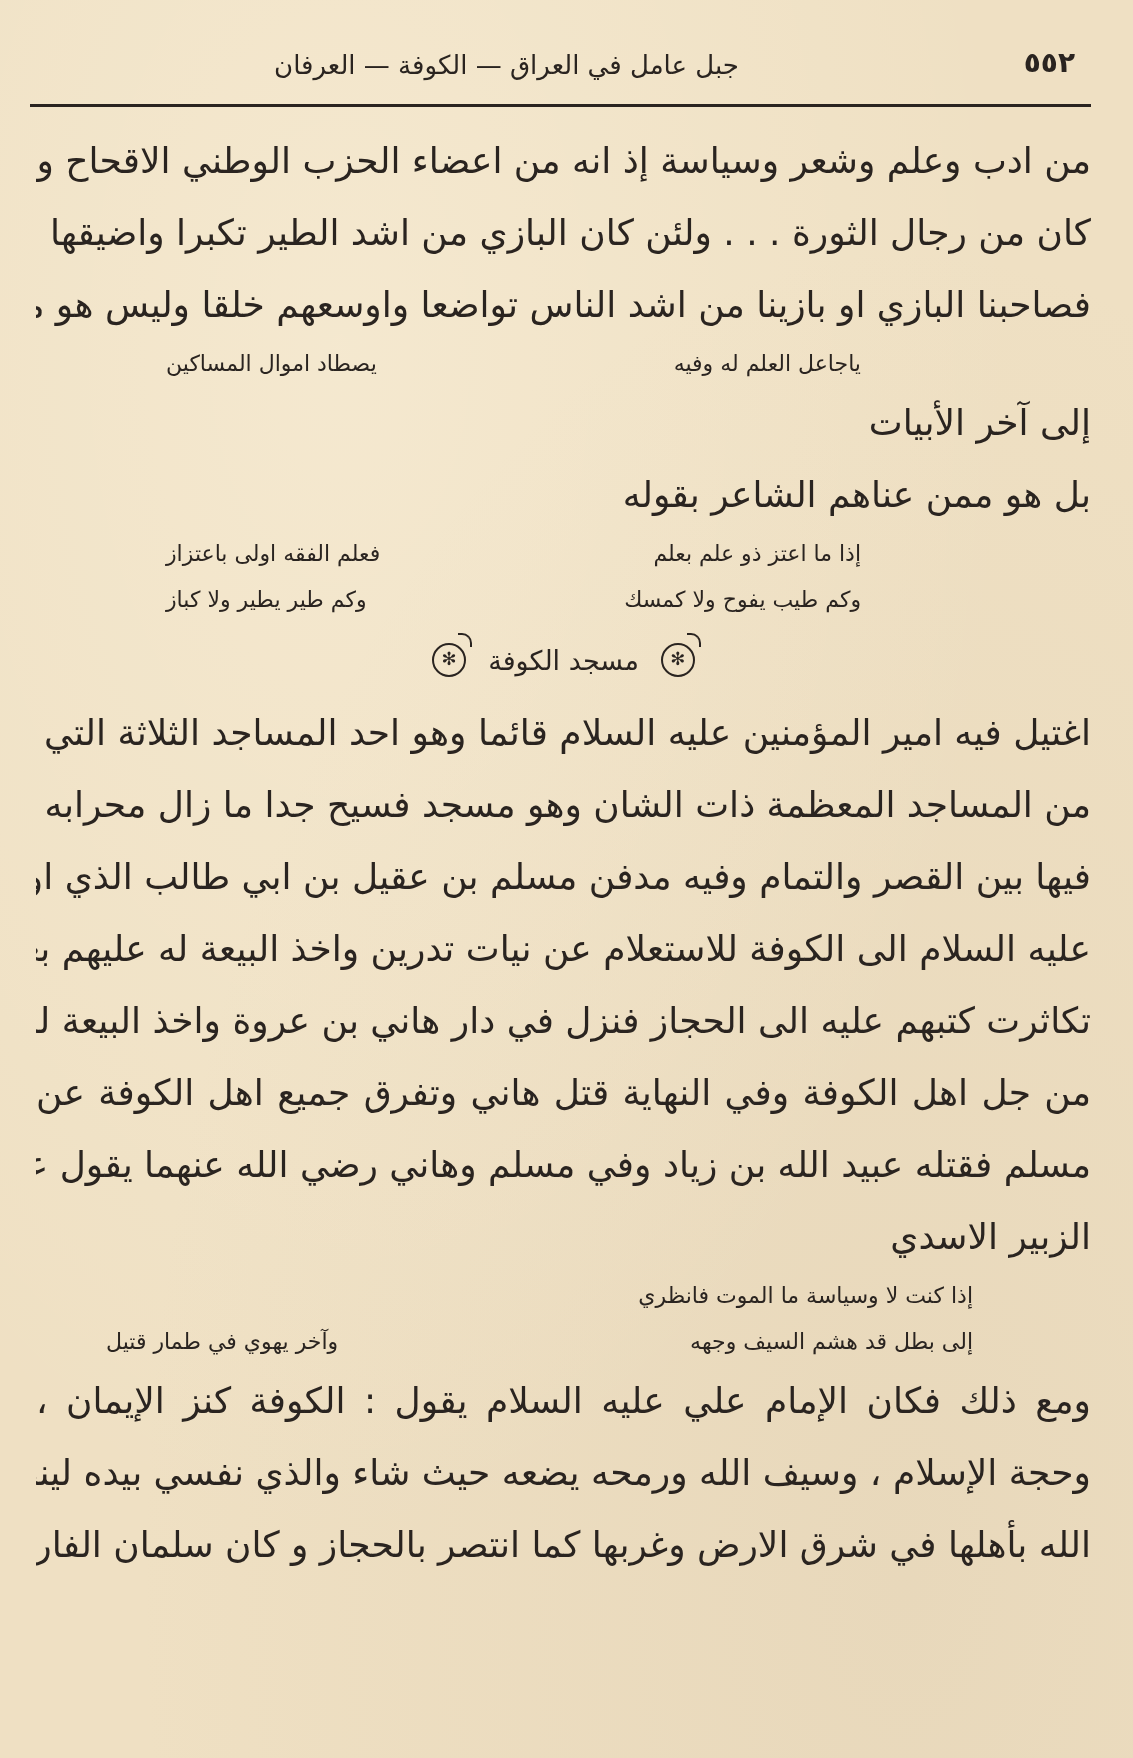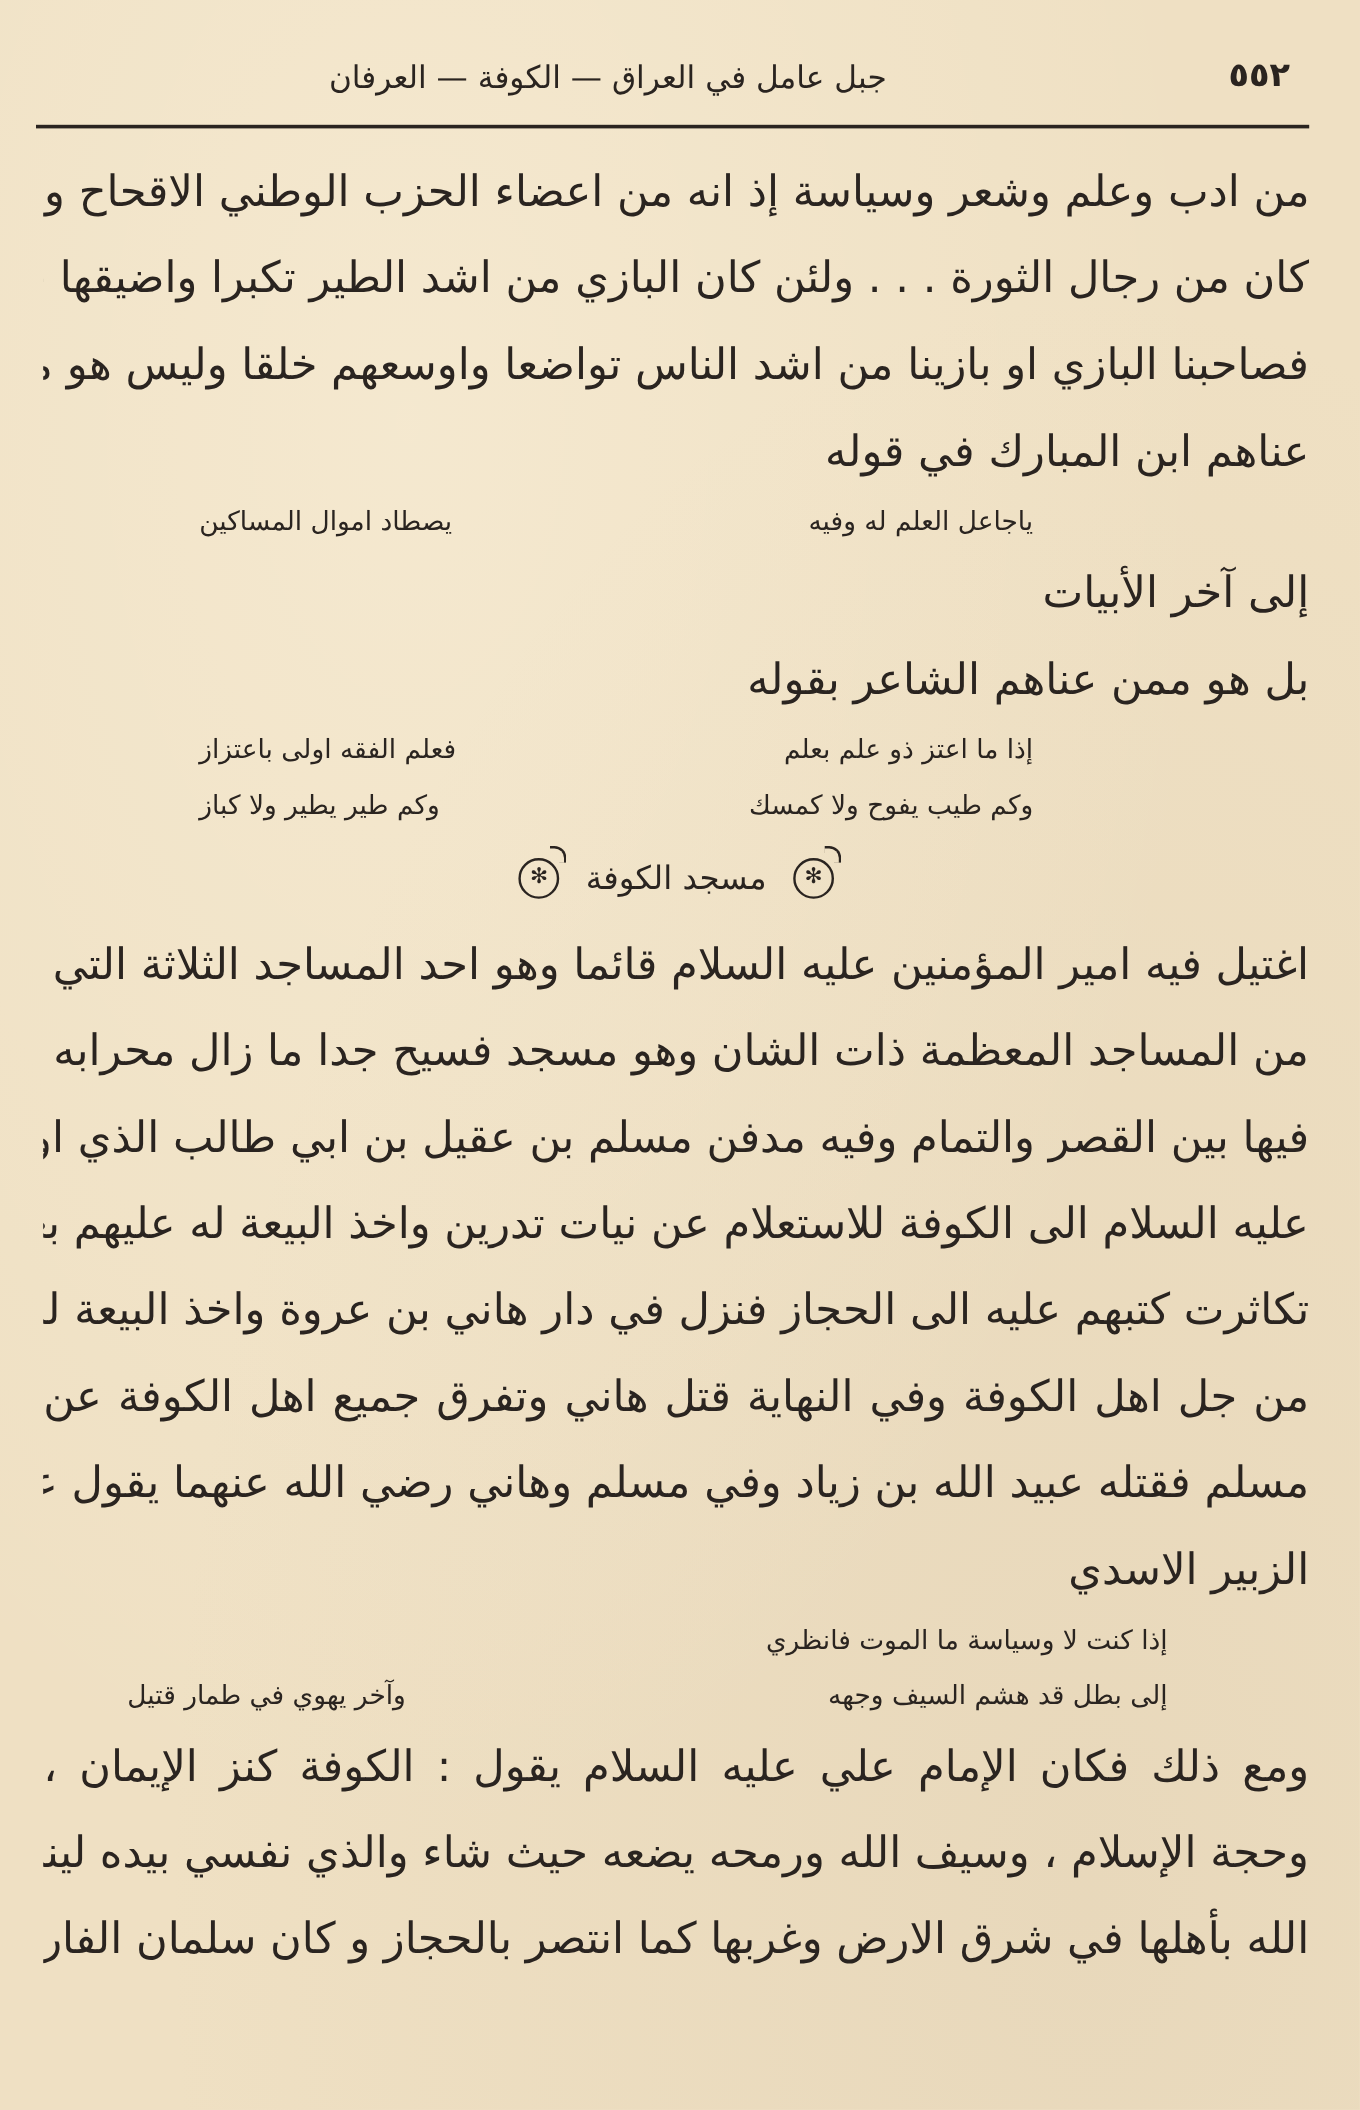--- a/index.html
+++ b/index.html
@@ -130,21 +130,20 @@
     <div class="running-title">جبل عامل في العراق — الكوفة — العرفان</div>
   </div>
   <div class="header-rule"></div>
 
   <div class="body-text">
 
     <div>
       <div class="para-line">من ادب وعلم وشعر وسياسة إذ انه من اعضاء الحزب الوطني الاقحاح وثورة ايضا فقد</div>
       <div class="para-line">كان من رجال الثورة . . . ولئن كان البازي من اشد الطير تكبرا واضيقها خلقا</div>
       <div class="para-line">فصاحبنا البازي او بازينا من اشد الناس تواضعا واوسعهم خلقا وليس هو ممن</div>
-      <div class="para-line short">عناهم ابن المبارك في قوله</div>
     </div>
 
     <div class="verse">
       <span class="hemistich">ياجاعل العلم له وفيه</span>
       <span class="hemistich">يصطاد اموال المساكين</span>
     </div>
 
     <div class="para-line short">إلى آخر الأبيات</div>
     <div class="para-line short">بل هو ممن عناهم الشاعر بقوله</div>
 

